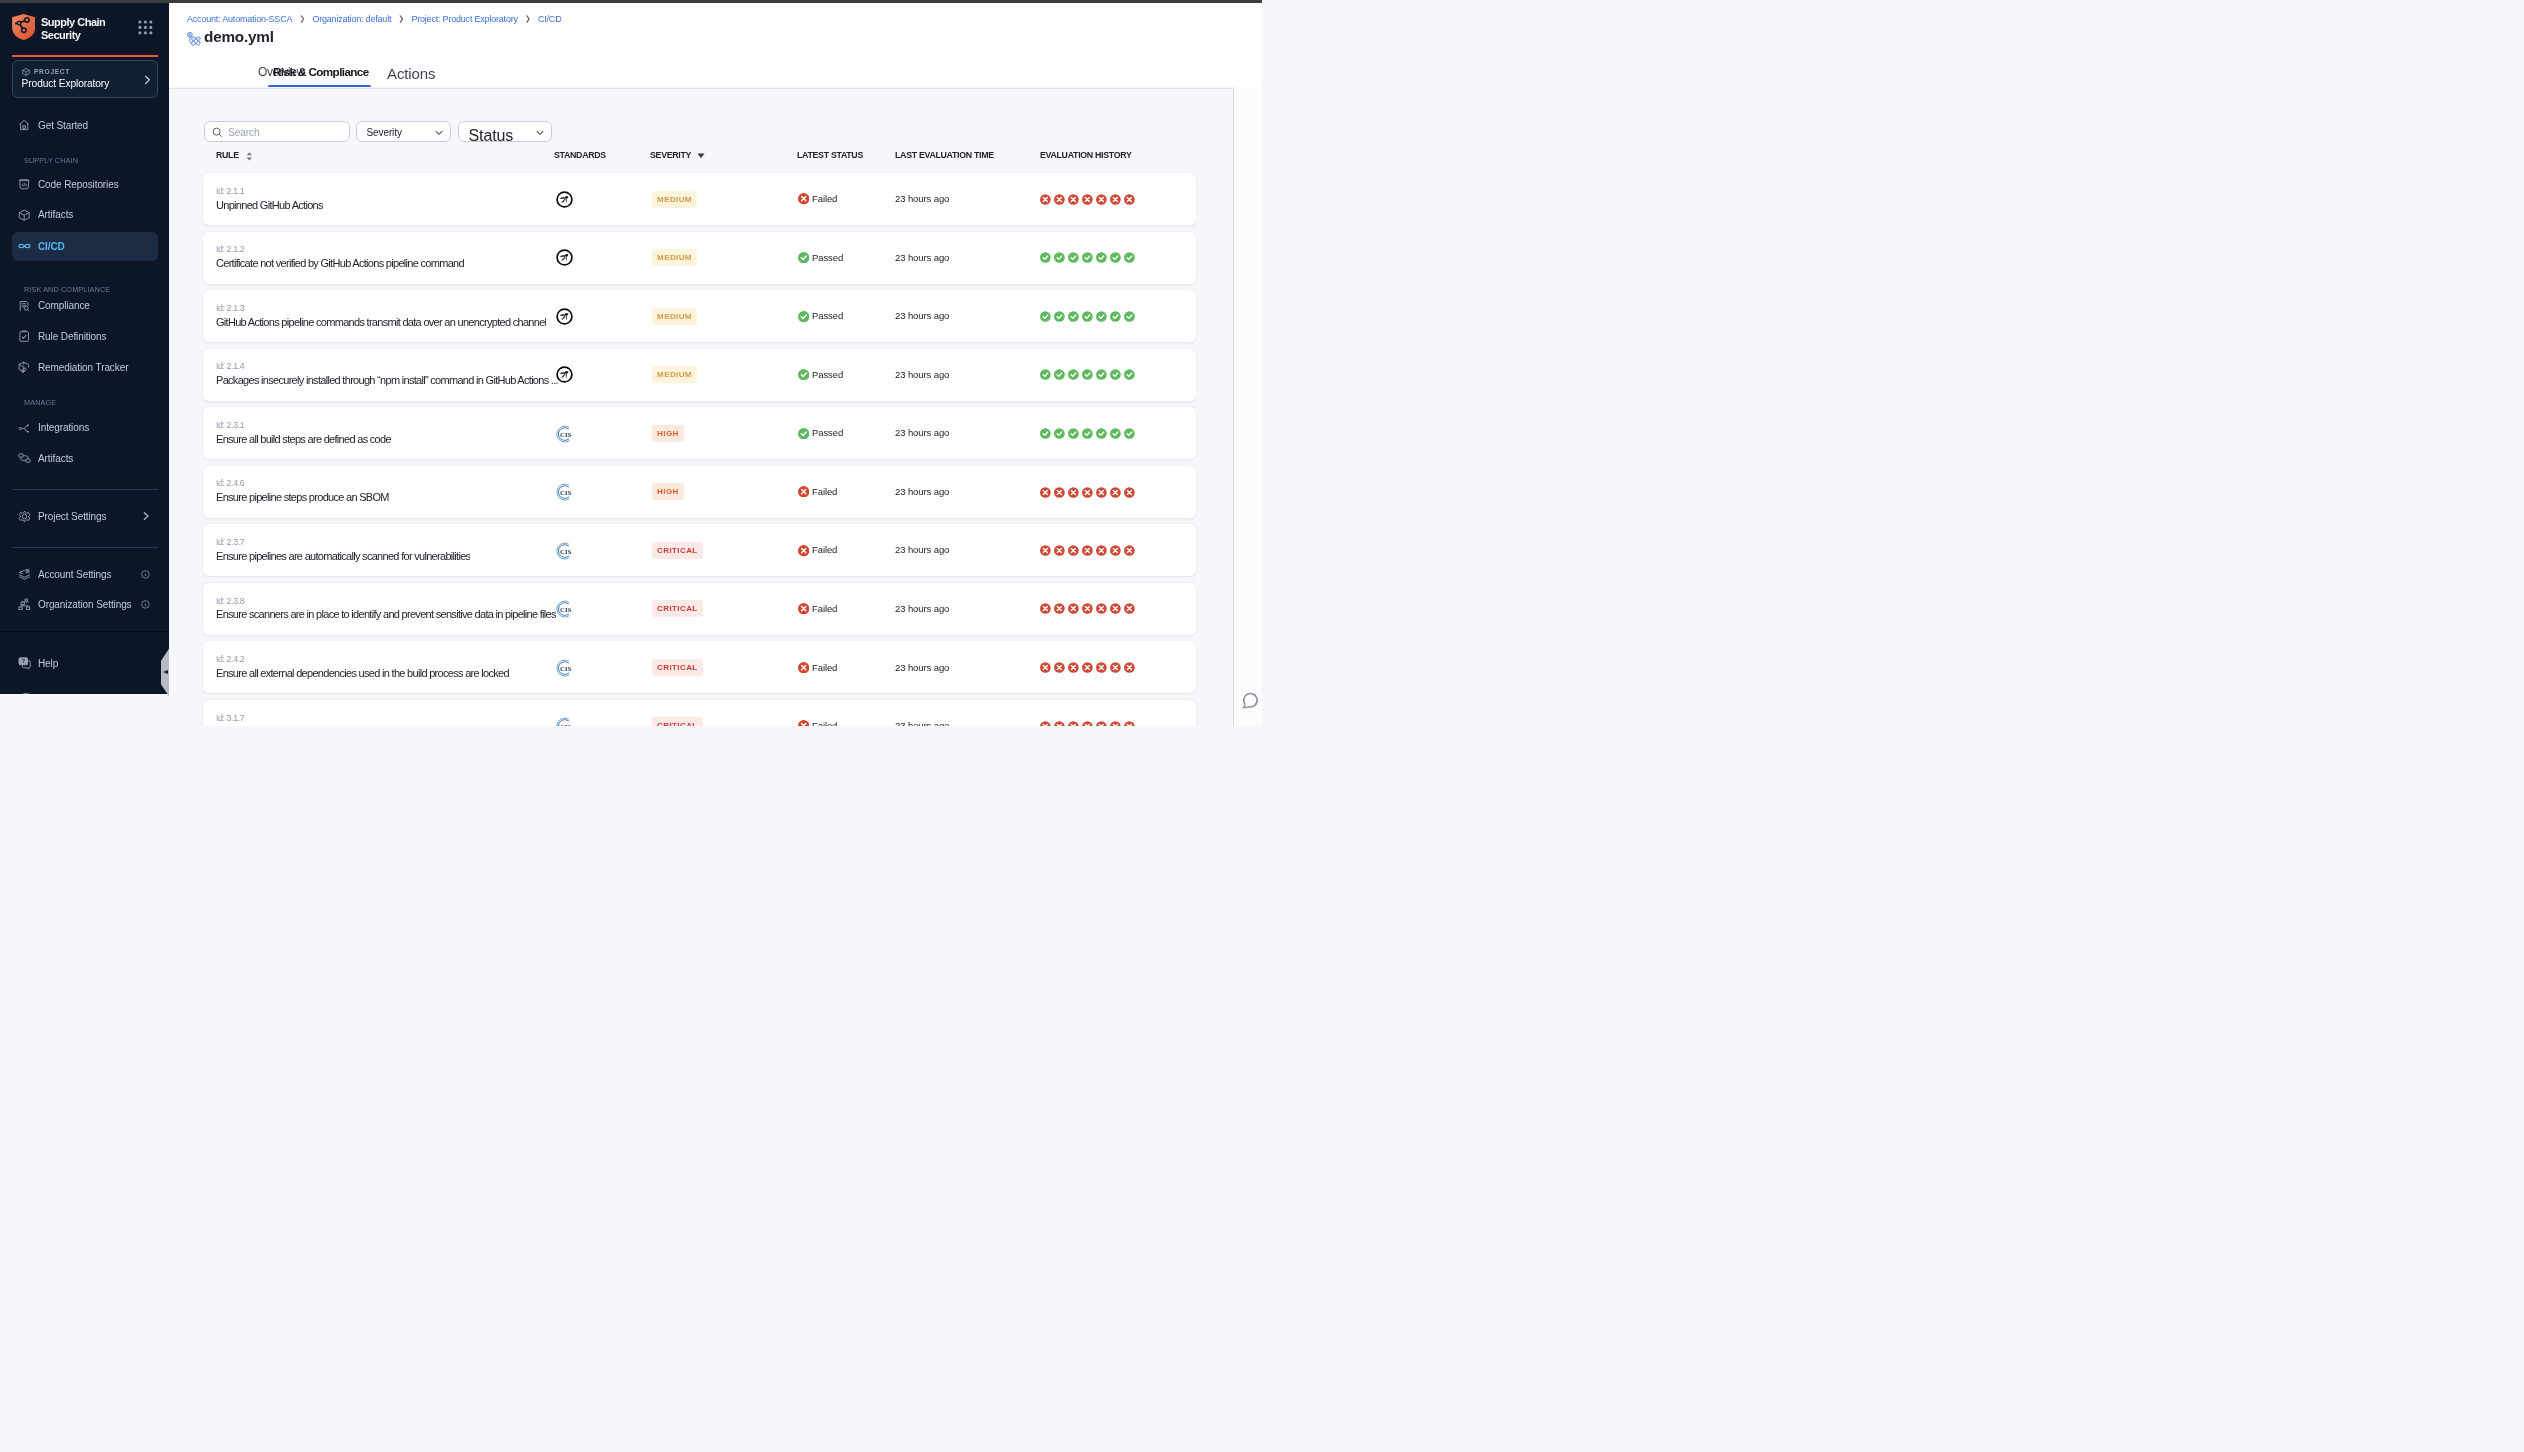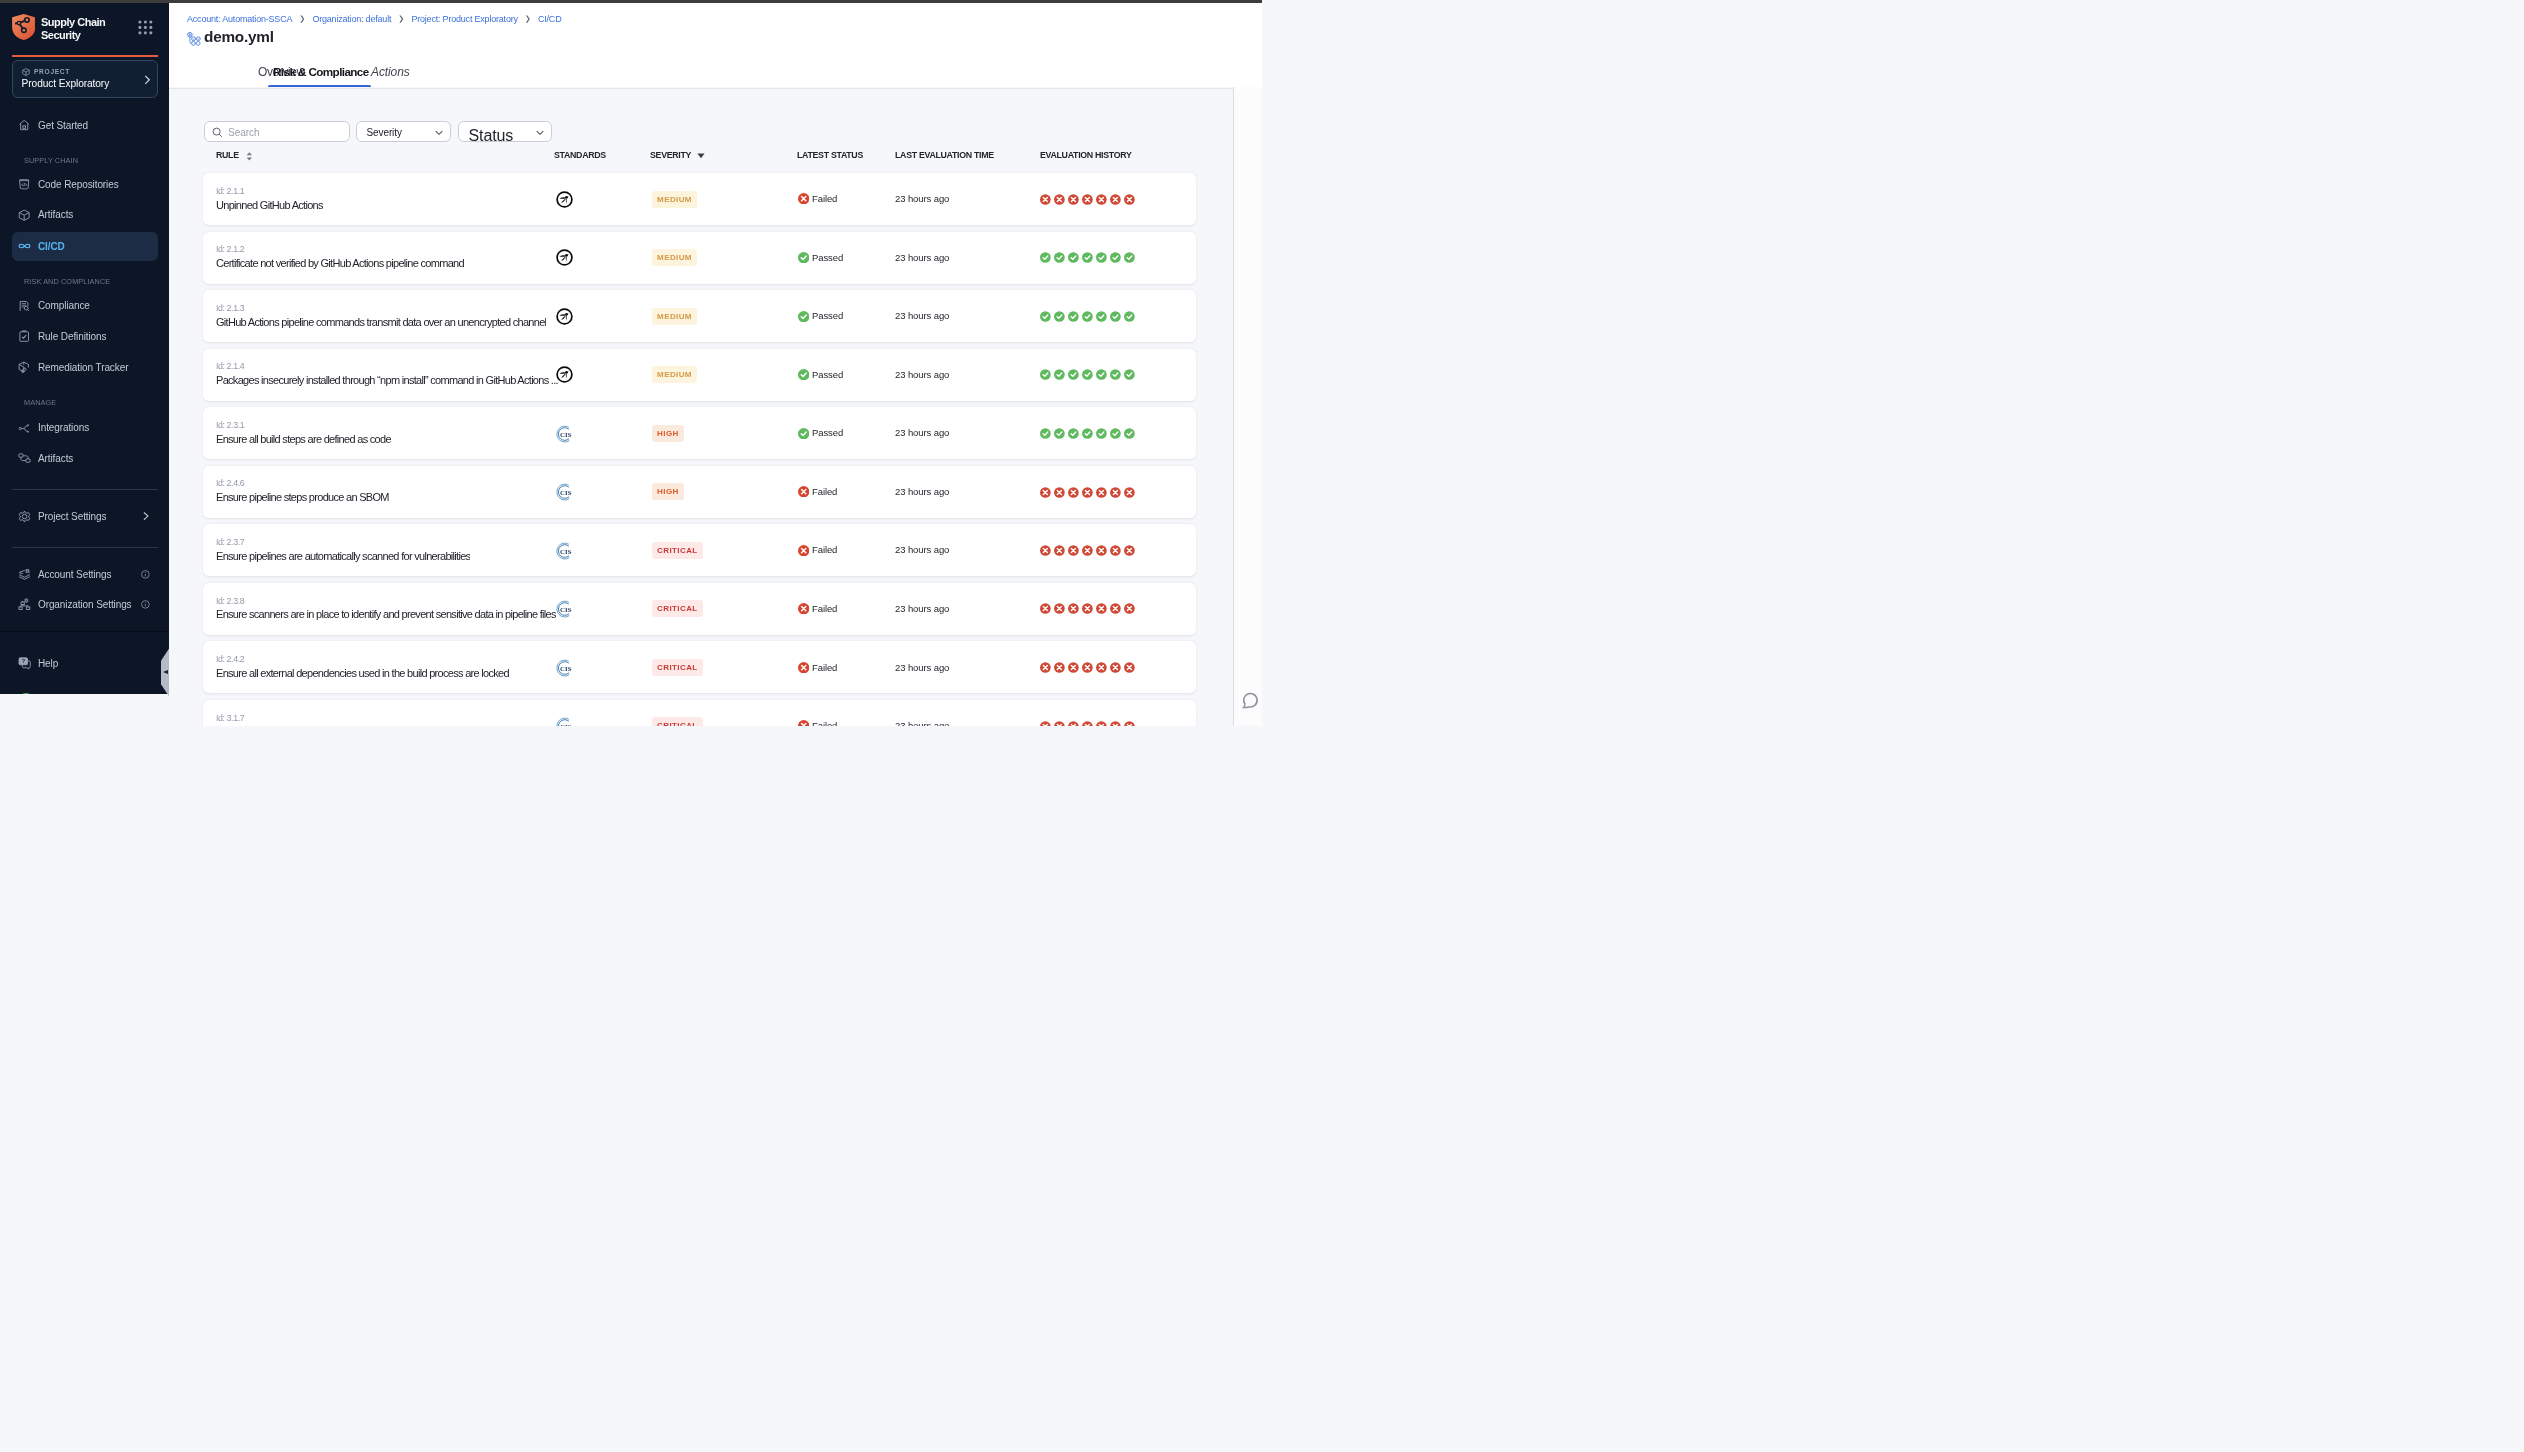--- a/index.html
+++ b/index.html
@@ -107,21 +107,21 @@
     <div class="sb-item" style="top:176px;">Code Repositories</div>
     <svg class="abs sb-icon" style="top:206px;" width="12.4" height="12.4" viewBox="0 0 17 17" fill="none" stroke="#9aa4b4" stroke-width="1.2">
       <path d="M8.5,1.5 L15.3,5 V12 L8.5,15.5 L1.7,12 V5 Z M1.7,5 L8.5,8.5 L15.3,5 M8.5,8.5 V15.5"></path>
     </svg>
     <div class="sb-item" style="top:206px;">Artifacts</div>
     <div id="cicd-pill" class="abs"></div>
     <svg class="abs sb-icon" style="top:238px;" width="13" height="10.2" viewBox="0 0 18 14" fill="none" stroke="#57b6f2" stroke-width="1.7">
       <path d="M9,7 C6.7,3.7 1.5,4.2 1.5,7 C1.5,9.8 6.7,10.3 9,7 C11.3,3.7 16.5,4.2 16.5,7 C16.5,9.8 11.3,10.3 9,7 Z"></path>
     </svg>
     <div class="sb-item" style="top:238px; font-weight:bold; letter-spacing:-0.1px; color:#54b5f3;">CI/CD</div>
-    <div class="sb-label" style="top:274px;">RISK AND COMPLIANCE</div>
+    <div class="sb-label" style="top:282px;">RISK AND COMPLIANCE</div>
     <svg class="abs sb-icon" style="top:297px;" width="12.4" height="12.4" viewBox="0 0 17 17" fill="none" stroke="#9aa4b4" stroke-width="1.2">
       <path d="M3,15 V2 H11.5 L13.6,4.2 V8.2"></path>
         <path d="M5,5 H11 M5,7.3 H11 M5,9.6 H8.2" stroke-width="1.05"></path>
       <circle cx="11.2" cy="11.2" r="2.6"></circle>
         <line x1="13.1" y1="13.1" x2="15" y2="15"></line>
     </svg>
     <div class="sb-item" style="top:297px;">Compliance</div>
     <svg class="abs sb-icon" style="top:327px;" width="12.4" height="12.4" viewBox="0 0 17 17" fill="none" stroke="#9aa4b4" stroke-width="1.2">
       <rect x="2.6" y="2.5" width="11.8" height="13" rx="1"></rect>
         <path d="M6,2.5 V1.2 H11 V2.5"></path>
@@ -219,21 +219,21 @@
         <path d="M7.8,15.4 h0.6 M9.4,15.4 h0.6" stroke-width="1"></path>
         <circle cx="15.2" cy="15.4" r="2.5" stroke-width="1.15"></circle>
         <path d="M3.9,6.8 V12.9 Q3.9,15.4 6.1,15.4 M5.8,6.3 L6.9,7.4 M11.6,9.2 H12.8 M11.3,15.4 H12.7" stroke-width="1.15"></path>
       </svg>
       <div class="abs" style="left:35px; top:25.6px; font-size:15.3px; font-weight:bold; letter-spacing:-0.2px; color:#22232c;">demo.yml</div>
     </div>
     <div id="header-border" class="abs"></div>
     <div id="tabsrow" class="abs">
       <div class="tab" style="left:41px;margin-left:48px;">Overview</div>
       <div class="tab" style="left:104px; font-weight:bold; color:#16171d; font-size:11.7px; letter-spacing:-0.6px;">Risk &amp; Compliance</div>
-      <div class="tab" style="left:202px; font-size:12px; letter-spacing:-0.1px;font-style:italic;">Actions</div>
+      <div class="tab" style="left:218px; font-size:15px; letter-spacing:-0.1px;">Actions</div>
       <div id="tab-underline" class="abs"></div>
     </div>
     <div id="tabs-border" class="abs"></div>
     <div id="content" class="abs" style="left:0; top:85px; width:1093px; height:638px;">
 
       <div class="filterbox" style="left:35px; top:33px; width:146px;">
         <svg style="position:absolute; left:6.6px; top:5.5px;" width="11" height="11" viewBox="0 0 15 15" fill="none" stroke="#565c68" stroke-width="1.3">
           <circle cx="6.3" cy="6.3" r="4.8"></circle>
             <line x1="9.8" y1="9.8" x2="13.4" y2="13.4"></line>
         </svg>

